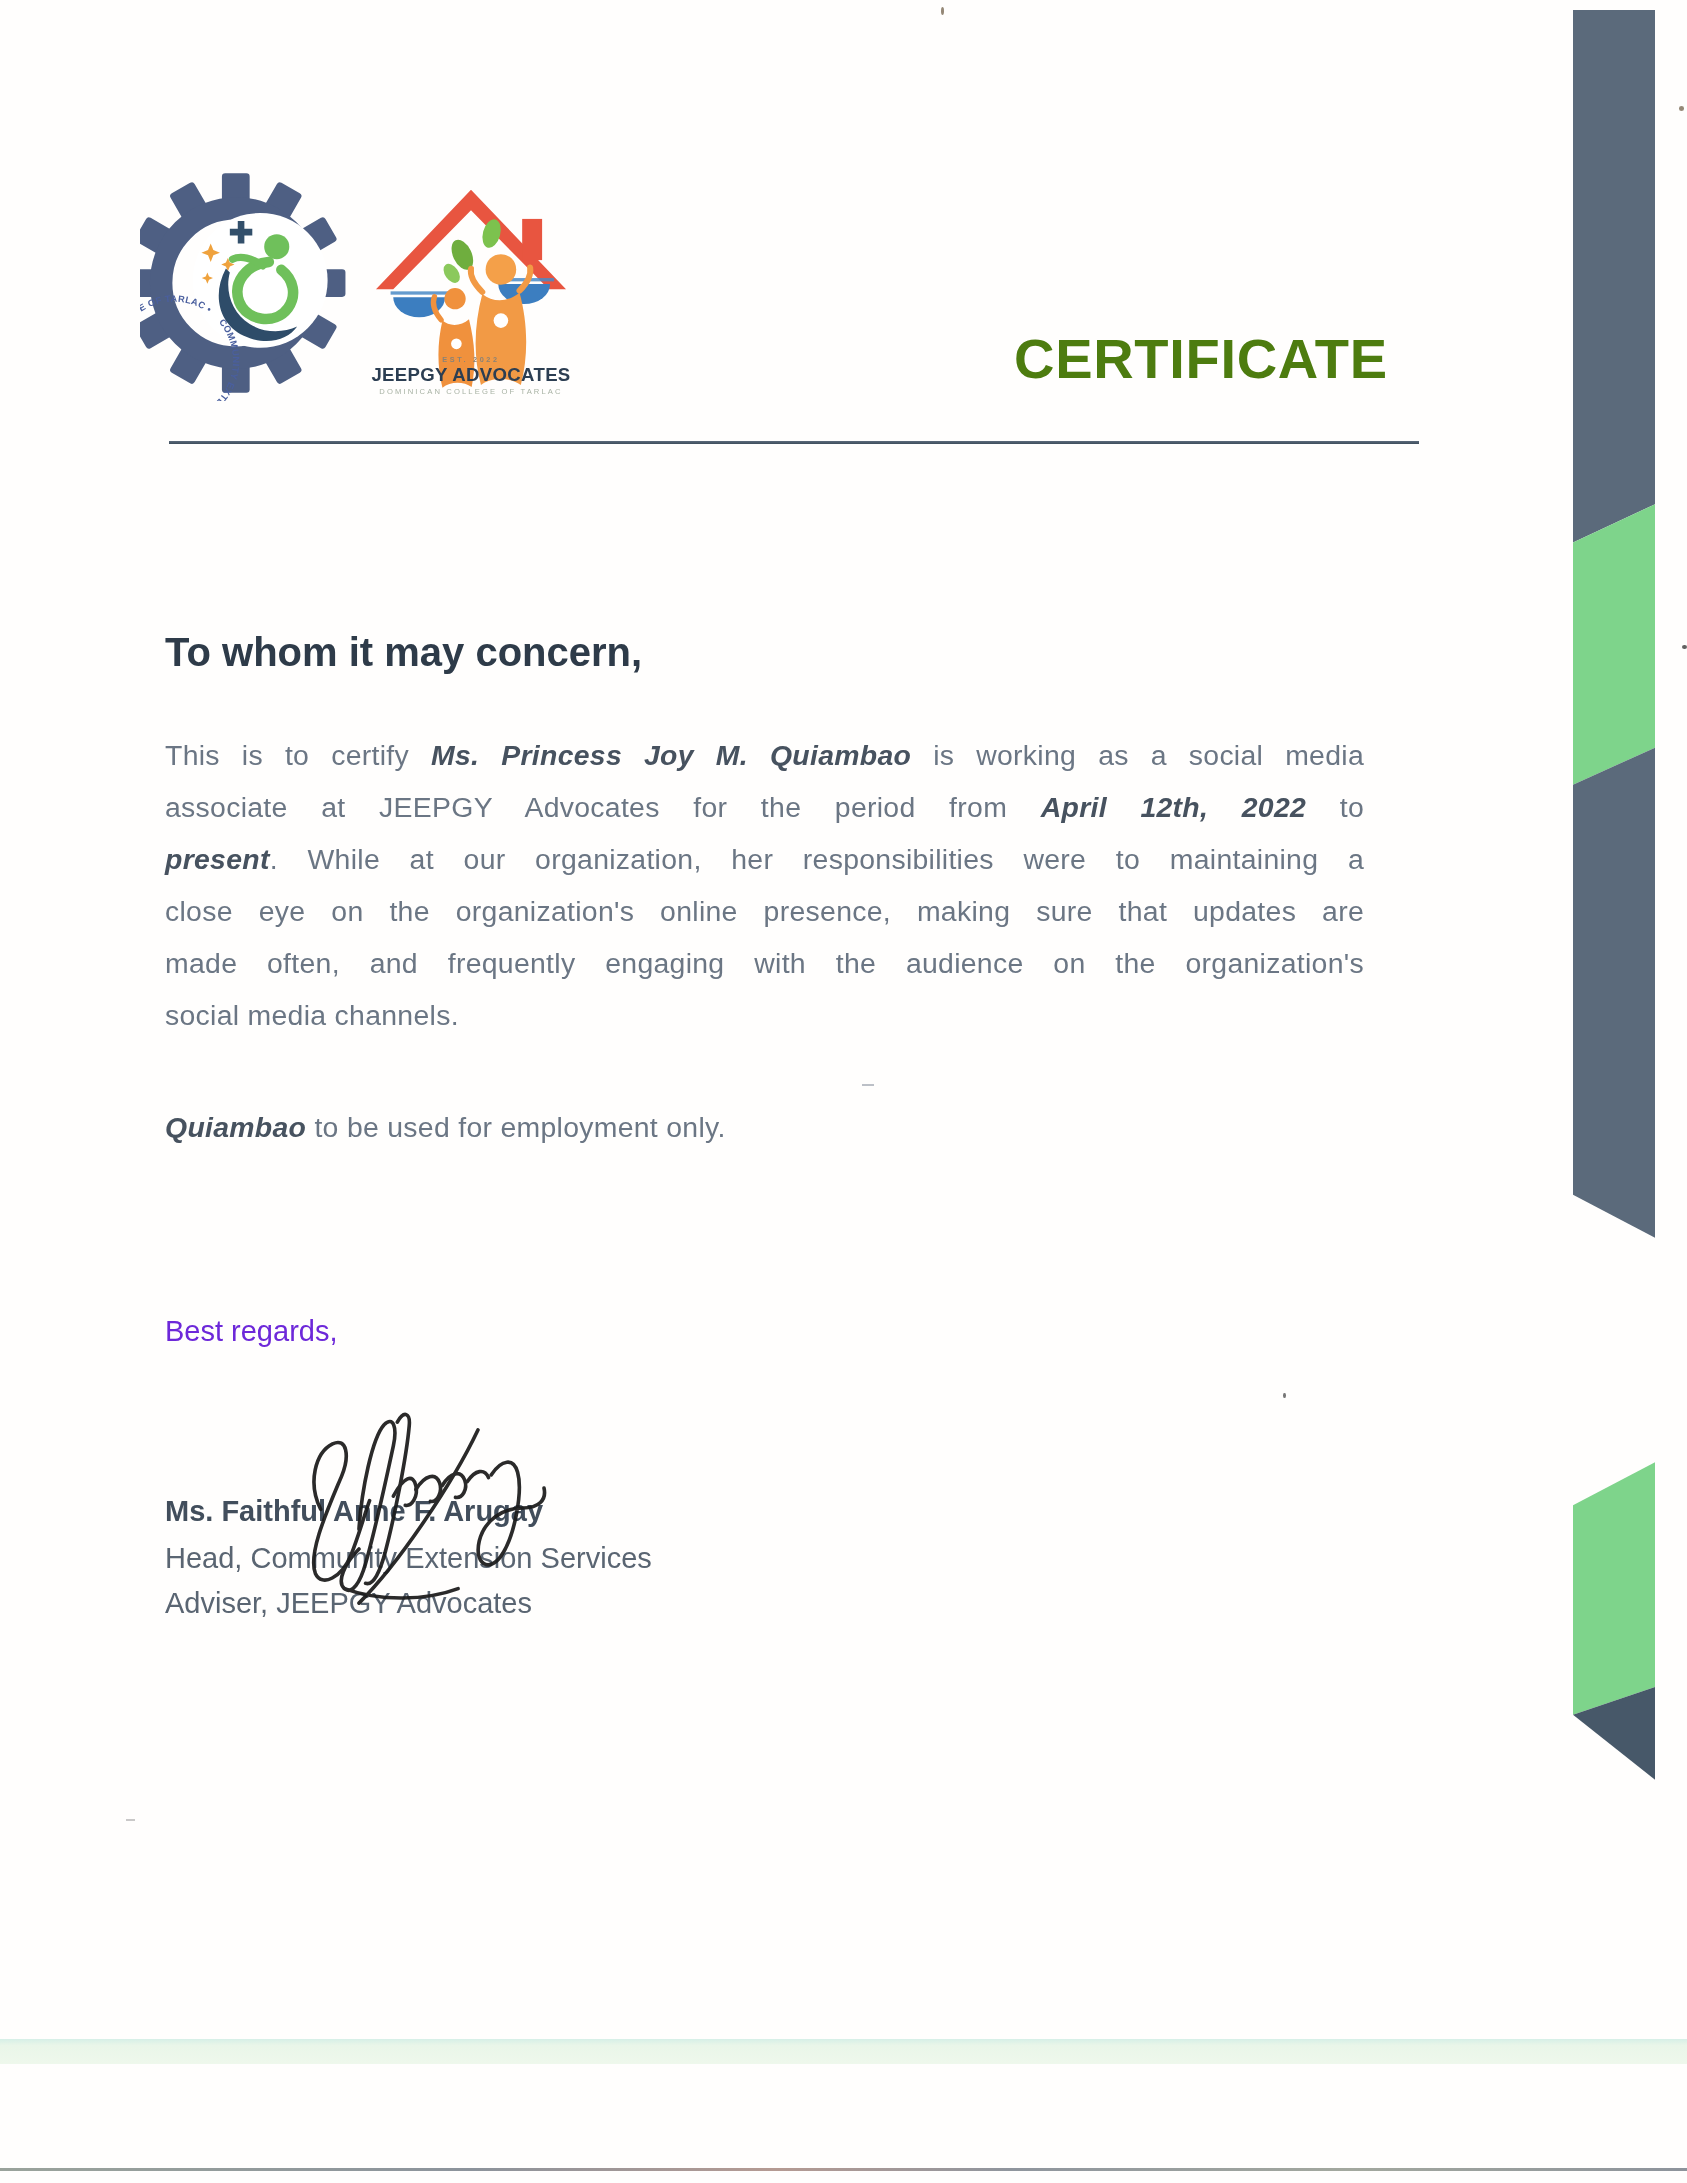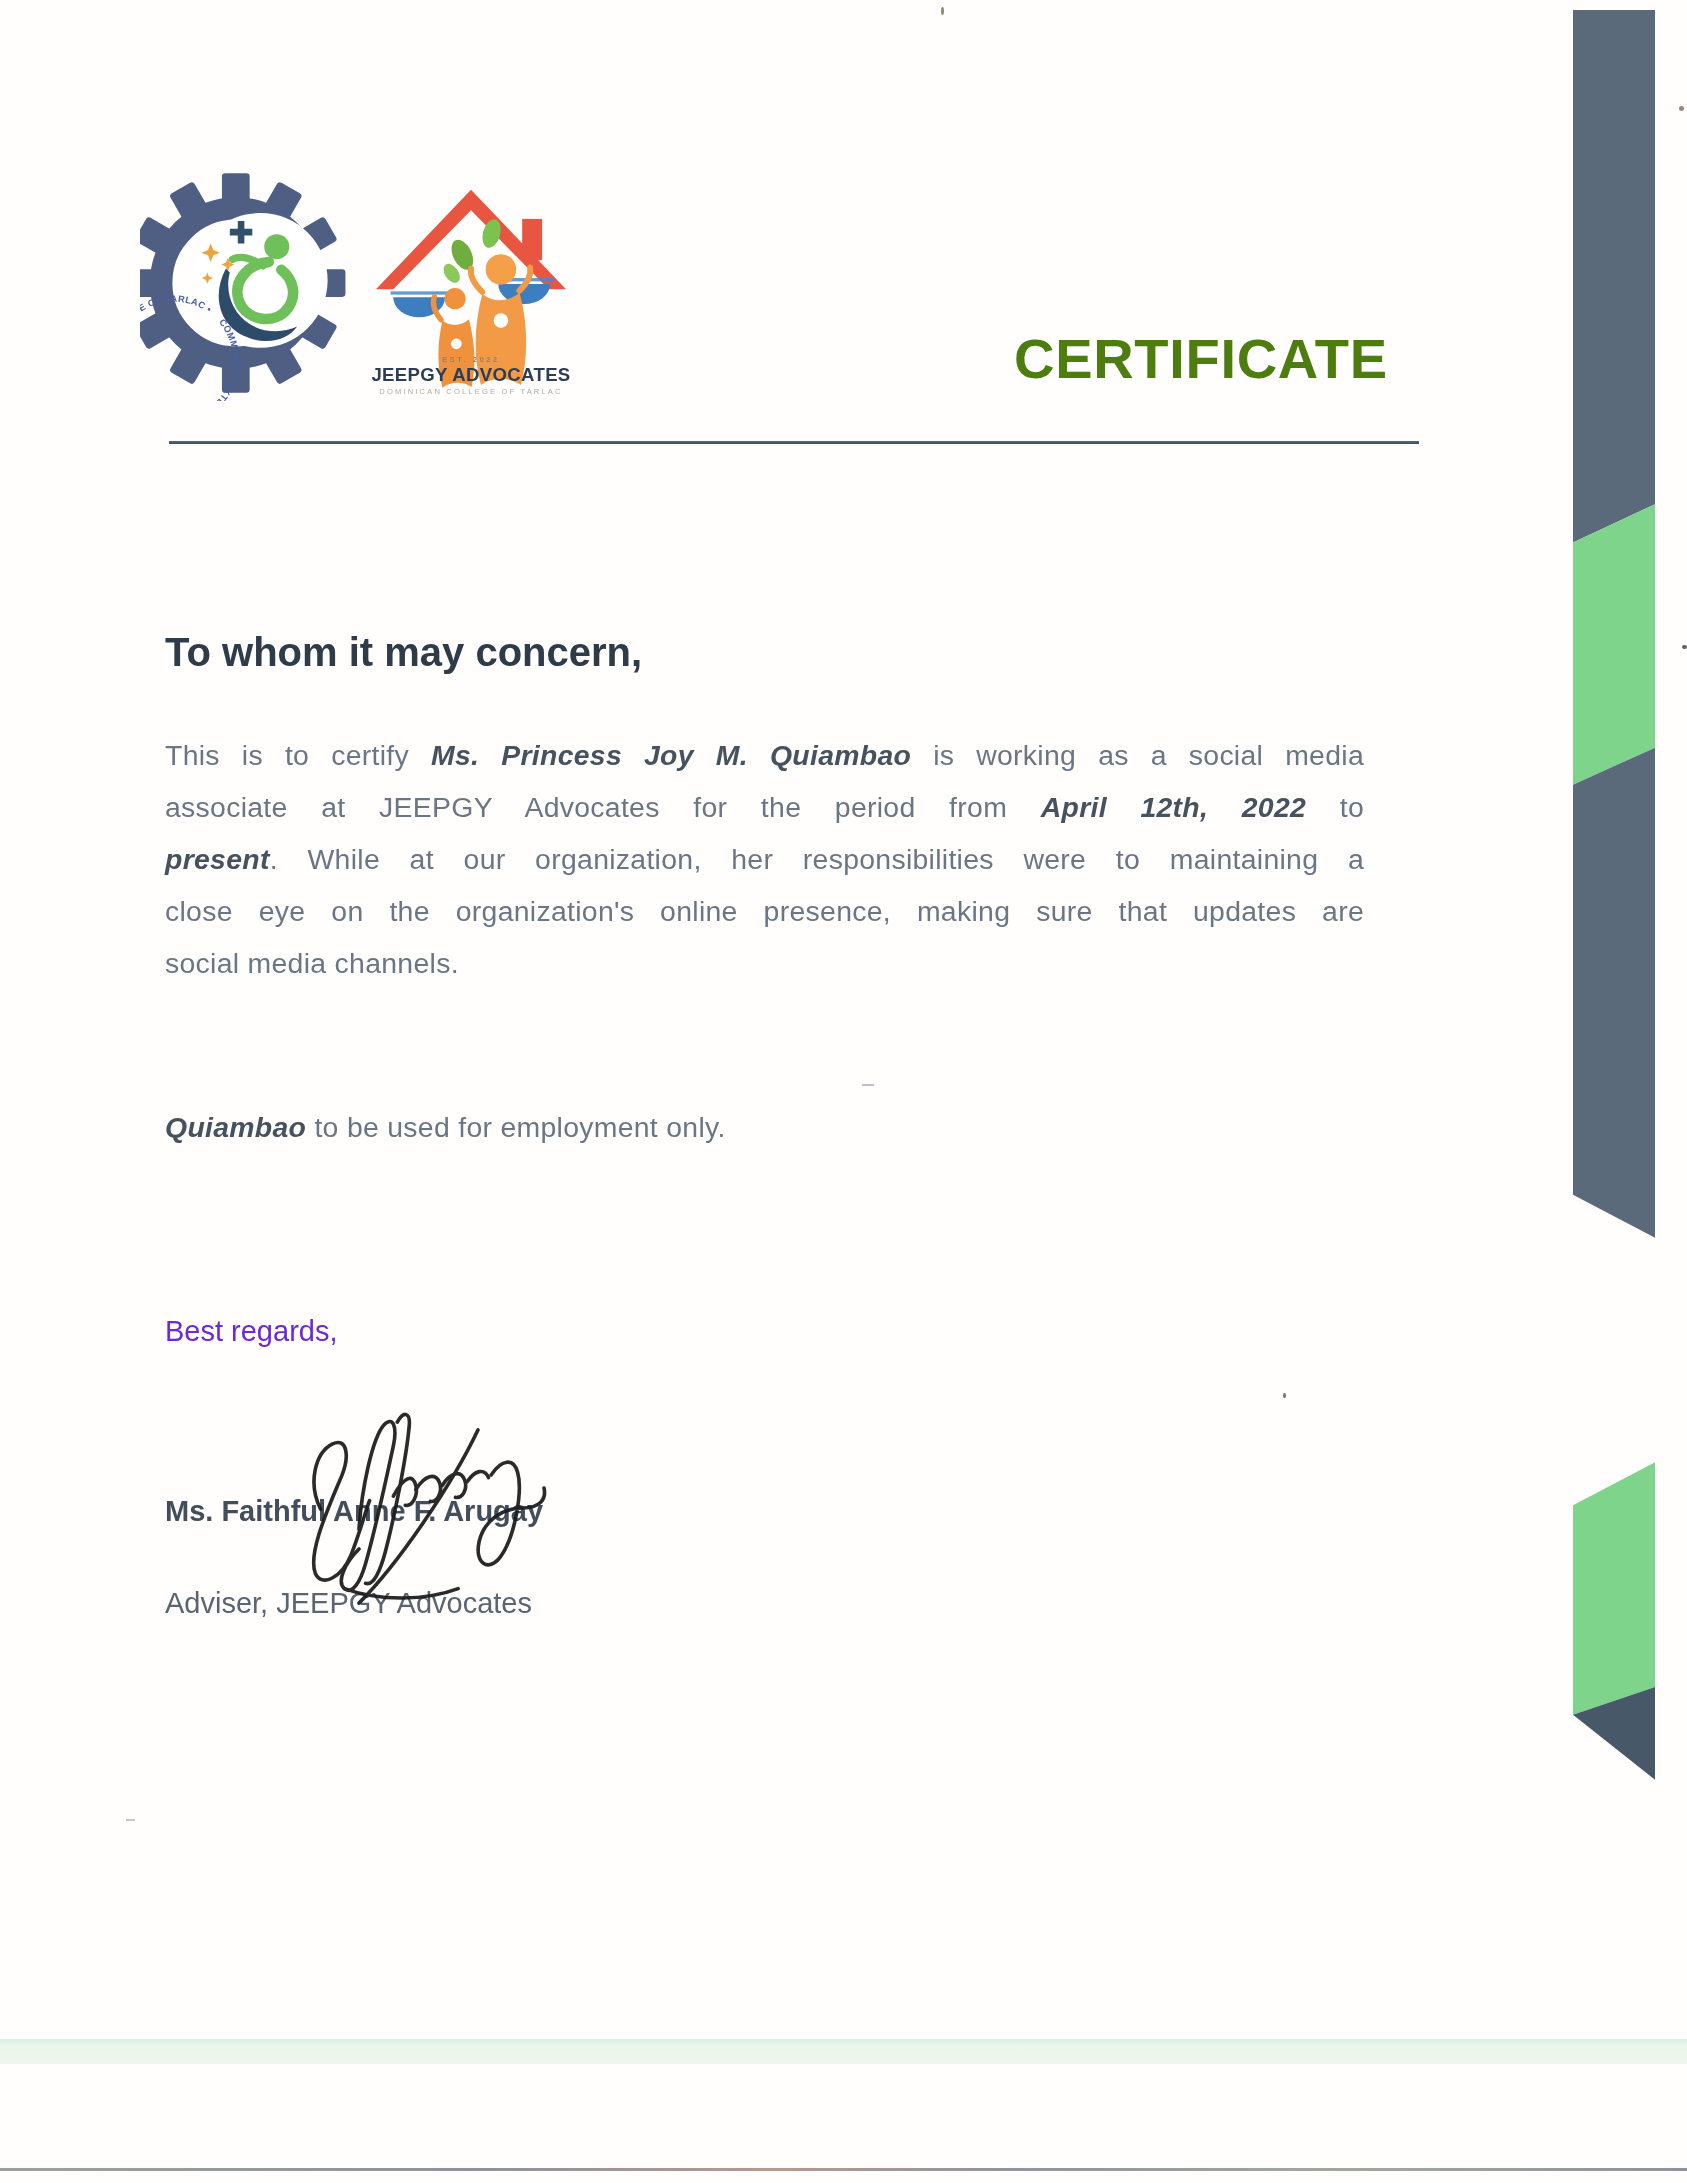--- a/index.html
+++ b/index.html
@@ -120,29 +120,31 @@
   <div class="doc-title">CERTIFICATE</div>
   <div class="header-rule"></div>
 
   <div class="letter-abs salutation">To whom it may concern,</div>
 
   <div class="para p1">
       <div class="line just"><span>This is to certify </span><b>Ms. Princess Joy M. Quiambao</b><span> is working as a social media</span></div>
       <div class="line just"><span>associate at JEEPGY Advocates for the period from </span><b>April 12th, 2022</b><span> to</span></div>
       <div class="line just"><b>present</b><span>. While at our organization, her responsibilities were to maintaining a</span></div>
       <div class="line just"><span>close eye on the organization's online presence, making sure that updates are</span></div>
+      <div class="line just"><span>made often, and frequently engaging with the audience on the organization's</span></div>
       <div class="line"><span>social media channels.</span></div>
     </div>
   <div class="para p2">
       <div class="line"><b>Quiambao</b><span> to be used for employment only.</span></div>
     </div>
 
   <div class="letter-abs closing">Best regards,</div>
 
   <div class="letter-abs sig-name">Ms. Faithful Anne F. Arugay</div>
+  <div class="letter-abs sig-pos">Head, Community Extension Services</div>
   <div class="letter-abs sig-role">Adviser, JEEPGY Advocates</div>
 
   <svg class="signature" viewBox="0 0 460 345">
     <g fill="none" stroke="#1b1b1b" stroke-width="5.5" stroke-linecap="round" stroke-linejoin="round" opacity=".93">
       <path d="M60,182 C40,142 52,96 78,83 C100,73 104,101 92,131 C72,179 40,249 52,279 C62,301 92,285 106,251 C118,221 126,191 134,169"></path>
       <path d="M118,212 C122,152 138,74 156,54 C170,40 176,58 170,86 C158,142 140,222 128,264 C120,292 108,312 96,302 C84,292 96,264 118,242"></path>
       <path d="M176,50 C186,32 196,36 194,56 C190,102 172,192 158,246 C150,276 140,298 128,294"></path>
       <path d="M170,162 C186,132 200,128 204,146 C208,162 198,178 188,176"></path>
       <path d="M204,152 C218,130 234,126 240,142 C245,156 236,172 226,170"></path>
       <path d="M244,146 C256,126 272,122 278,138 C283,152 274,166 264,164"></path>

